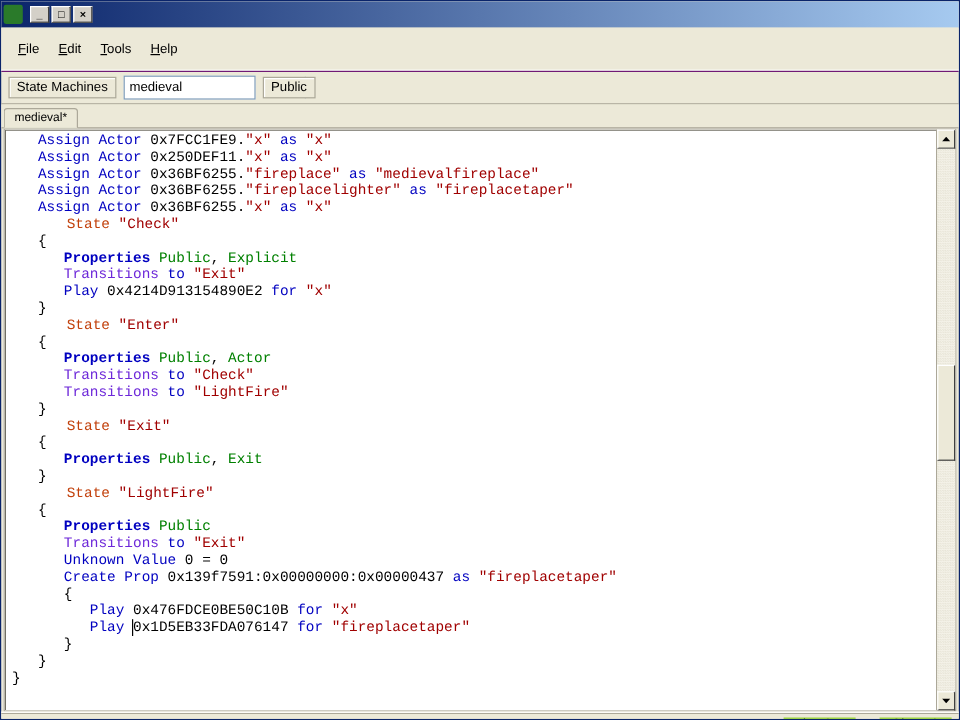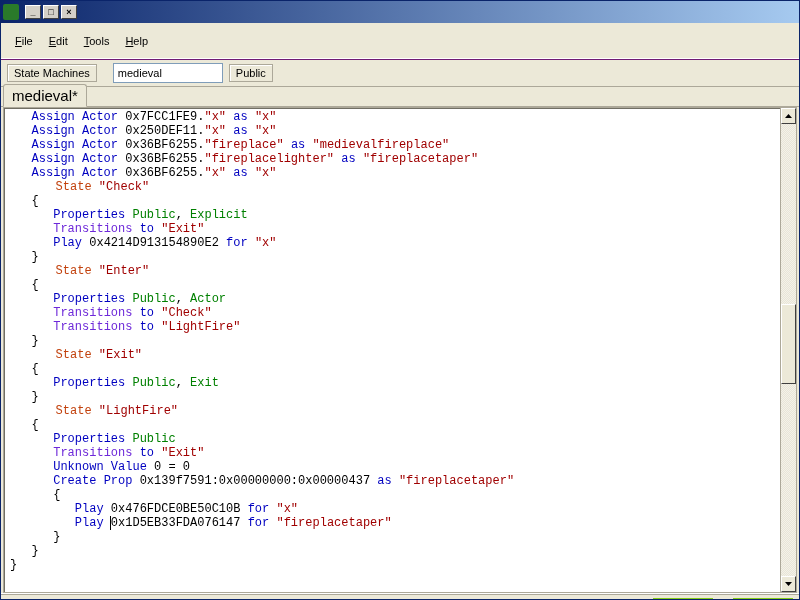--- a/index.html
+++ b/index.html
@@ -40,36 +40,36 @@
 .menuitem u{text-decoration:underline;}
 .toolbar{
   height:28px;display:flex;align-items:center;padding:2px 6px;gap:6px;
   border-top:1px solid #701a75;border-bottom:1px solid #aca899;
 }
 .tb-label{
   border:1px solid #aca899;background:#ece9d8;padding:2px 6px;border-radius:0;
   box-shadow: inset 1px 1px #fff;
 }
 .combo{
-  display:flex;align-items:center;background:#fff;border:1px solid #7f9db9;height:20px;margin-left:10px;
+  display:flex;align-items:center;background:#fff;border:1px solid #7f9db9;height:20px;
 }
 .combo input{border:none;outline:none;font:inherit;padding:0 4px;background:transparent;height:18px;}
 .combo .drop{
   width:15px;height:18px;background:#ece9d8;
   border-left:1px solid #7f9db9;display:flex;align-items:center;justify-content:center;
 }
 .combo .drop svg{width:7px;height:4px;}
 .tabstrip{
   height:20px;display:flex;align-items:flex-end;padding:0 2px;border-bottom:1px solid #aca899;
   background:#ece9d8;
 }
 .tab{
   background:#ece9d8;border:1px solid #aca899;border-bottom:1px solid #ece9d8;
   padding:2px 8px;position:relative;top:1px;
-  border-top-left-radius:3px;border-top-right-radius:3px;font-size:15px;
+  border-top-left-radius:3px;border-top-right-radius:3px;font-size:10px;
 }
 .editor-wrap{
   height:486px;display:flex;border:1px solid #aca899;margin:0 2px;background:#fff;
   box-shadow: inset 1px 1px #716f64;
 }
 .editor{
   flex:1;overflow:auto;font-family:'Courier New',monospace;font-size:12px;
   line-height:14px;white-space:pre;padding:2px 6px;color:#000;
 }
 .scrollbar-v{
@@ -82,21 +82,21 @@
 .statusbar{
   height:20px;border-top:1px solid #fff;display:flex;align-items:center;
   padding:0 6px;gap:20px;justify-content:flex-end;background:#ece9d8;
   box-shadow:inset 0 1px #aca899;
 }
 .statusbar .cell{border:1px solid #aca899;border-top-color:#716f64;border-left-color:#716f64;padding:1px 10px;min-width:60px;background:#84cc16;}
 .statusbar .cell{border:none;padding:0 10px;}
 .kw-assign{color:#0000c0;}
 .kw-state{color:#c2410c;margin-left:24px;}
 .kw-play{color:#0000c0;}
-.kw-prop{color:#0000c0;}
+.kw-prop{color:#0000c0;font-weight:bold;}
 .kw-tran{color:#6d28d9;text-align:right;}
 .kw-create{color:#0000c0;}
 .kw-unknown{color:#0000c0;}
 .tok-for{color:#0000c0;}
 .tok-as{color:#0000c0;}
 .tok-to{color:#0000c0;}
 .val-green{color:#008000;}
 .val-red{color:#a00000;}
 .val-hex{color:#000;}
 .cursor{border-left:1px solid #000;margin-left:-1px;}

